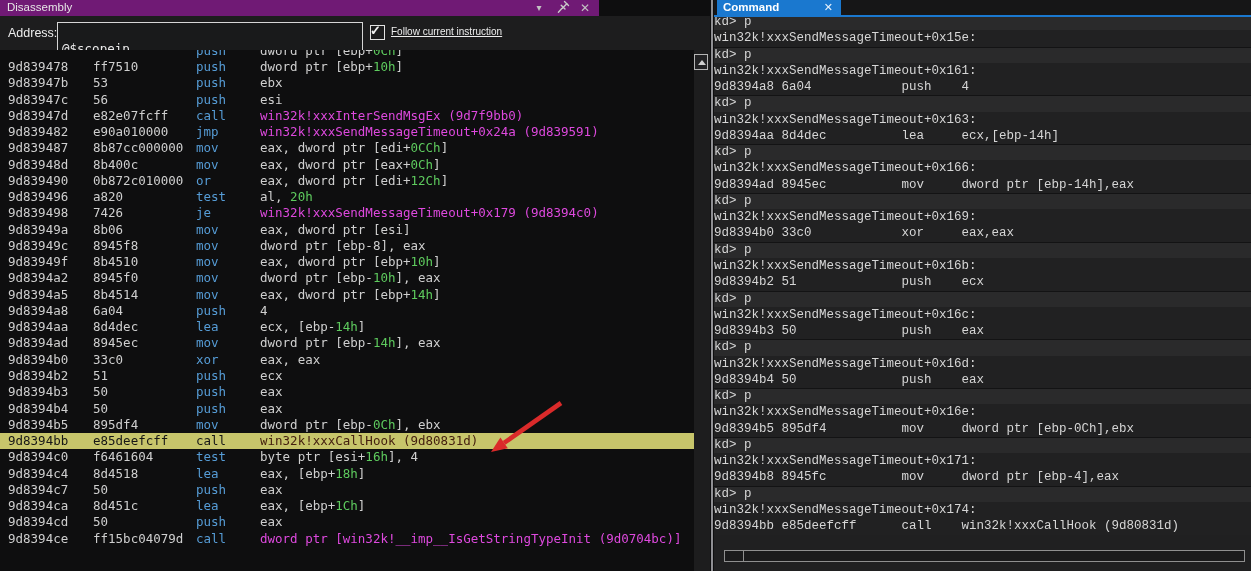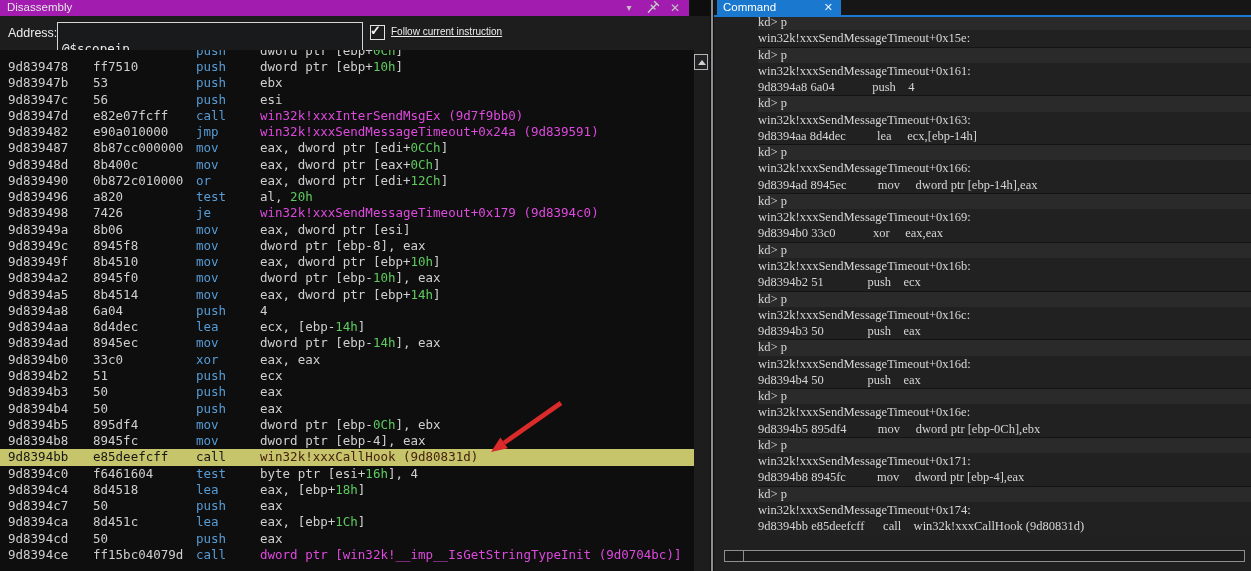--- a/index.html
+++ b/index.html
@@ -5,21 +5,21 @@
   html,body{margin:0;padding:0;}
   body{
     width:1251px;height:571px;position:relative;overflow:hidden;
     background:#0e0e0f;font-family:"Liberation Sans",sans-serif;
     -webkit-font-smoothing:antialiased;
   }
   .mono{font-family:"DejaVu Sans Mono",monospace;}
 
   
   #left-panel{position:absolute;left:0;top:0;width:710px;height:571px;background:#0e0e0f;}
-  #left-header{position:absolute;left:0;top:0;width:689px;height:16px;background:#a21caf;}
+  #left-header{position:absolute;left:0;top:0;width:599px;height:16px;background:#701a75;}
   #left-title{position:absolute;left:7px;top:1px;font-size:11.5px;color:#e6e6e6;}
   .hdr-icon{position:absolute;top:1px;width:16px;height:14px;text-align:center;color:#c2c2c2;font-size:10px;line-height:14px;cursor:default;}
   #icon-caret{right:52px;}
   #icon-pin{right:28px;top:0px;}
   #icon-close-left{right:6px;font-size:12px;}
 
   #left-toolbar{position:absolute;left:0;top:16px;width:710px;height:34px;background:#1d1d1e;}
   #address-label{position:absolute;left:8px;top:10px;font-size:12.5px;color:#ededed;}
   #address-input{
     position:absolute;left:57px;top:6px;width:296px;height:18px;
@@ -58,27 +58,27 @@
 
   
   #splitter{position:absolute;left:710px;top:0;width:4px;height:571px;background:#0e0e0f;}
   #splitter-line{position:absolute;left:1px;top:0;width:2px;height:571px;background:#8f8f93;}
 
   
   #right-panel{position:absolute;left:714px;top:0;width:537px;height:571px;background:#202021;}
   #tab-bar{position:absolute;left:0;top:0;width:537px;height:15px;background:#161617;}
   #tab-underline{position:absolute;left:0;top:15px;width:537px;height:2px;}
   #command-tab{position:absolute;left:3px;top:0;width:124px;height:15px;color:#ffffff;}
-  #command-tab-label{position:absolute;left:6px;top:1px;font-size:11.5px;}
+  #command-tab-label{position:absolute;left:6px;top:1px;font-size:11.5px;font-weight:bold;}
   #command-tab-close{position:absolute;right:8px;top:1px;font-size:11px;color:#eaf3fc;}
 
   #console{position:absolute;left:0;top:17px;width:537px;height:546px;overflow:hidden;}
   .cline{
     height:16.28px;line-height:16.28px;white-space:pre;
-    font-family:Liberation Serif, serif;font-size:12.5px;color:#d6d6d6;background:#212122;margin-left:44px;
+    font-family:Liberation Mono, monospace;font-size:12.5px;color:#d6d6d6;background:#212122;
   }
   .cline.prompt{background:#2a2a2b;box-shadow:inset 0 1px 0 #131314;}
 
   #command-input{
     position:absolute;left:10px;top:550px;width:521px;height:12px;
     border:1px solid #8f8f8f;background:#1a1a1b;box-sizing:border-box;
   }
   #command-input-cell{position:absolute;left:18px;top:0;width:1px;height:100%;background:#8f8f8f;}
 
   
@@ -133,21 +133,20 @@
         <div class="drow"><span class="a">9d8394a2</span><span class="b">8945f0</span><span class="m">mov</span><span class="p">dword ptr [ebp-</span><span class="num">10h</span><span class="p">], eax</span></div>
         <div class="drow"><span class="a">9d8394a5</span><span class="b">8b4514</span><span class="m">mov</span><span class="p">eax, dword ptr [ebp+</span><span class="num">14h</span><span class="p">]</span></div>
         <div class="drow"><span class="a">9d8394a8</span><span class="b">6a04</span><span class="m">push</span><span class="p">4</span></div>
         <div class="drow"><span class="a">9d8394aa</span><span class="b">8d4dec</span><span class="m">lea</span><span class="p">ecx, [ebp-</span><span class="num">14h</span><span class="p">]</span></div>
         <div class="drow"><span class="a">9d8394ad</span><span class="b">8945ec</span><span class="m">mov</span><span class="p">dword ptr [ebp-</span><span class="num">14h</span><span class="p">], eax</span></div>
         <div class="drow"><span class="a">9d8394b0</span><span class="b">33c0</span><span class="m">xor</span><span class="p">eax, eax</span></div>
         <div class="drow"><span class="a">9d8394b2</span><span class="b">51</span><span class="m">push</span><span class="p">ecx</span></div>
         <div class="drow"><span class="a">9d8394b3</span><span class="b">50</span><span class="m">push</span><span class="p">eax</span></div>
         <div class="drow"><span class="a">9d8394b4</span><span class="b">50</span><span class="m">push</span><span class="p">eax</span></div>
         <div class="drow"><span class="a">9d8394b5</span><span class="b">895df4</span><span class="m">mov</span><span class="p">dword ptr [ebp-</span><span class="num">0Ch</span><span class="p">], ebx</span></div>
-        <div class="drow"><span class="a">9d8394b8</span><span class="b">8945fc</span><span class="m">mov</span><span class="p">dword ptr [ebp-4], eax</span></div>
         <div class="drow hl"><span class="a">9d8394bb</span><span class="b">e85deefcff</span><span class="m">call</span><span class="sym">win32k!xxxCallHook (9d80831d)</span></div>
         <div class="drow"><span class="a">9d8394c0</span><span class="b">f6461604</span><span class="m">test</span><span class="p">byte ptr [esi+</span><span class="num">16h</span><span class="p">], 4</span></div>
         <div class="drow"><span class="a">9d8394c4</span><span class="b">8d4518</span><span class="m">lea</span><span class="p">eax, [ebp+</span><span class="num">18h</span><span class="p">]</span></div>
         <div class="drow"><span class="a">9d8394c7</span><span class="b">50</span><span class="m">push</span><span class="p">eax</span></div>
         <div class="drow"><span class="a">9d8394ca</span><span class="b">8d451c</span><span class="m">lea</span><span class="p">eax, [ebp+</span><span class="num">1Ch</span><span class="p">]</span></div>
         <div class="drow"><span class="a">9d8394cd</span><span class="b">50</span><span class="m">push</span><span class="p">eax</span></div>
         <div class="drow"><span class="a">9d8394ce</span><span class="b">ff15bc04079d</span><span class="m">call</span><span class="sym">dword ptr [win32k!__imp__IsGetStringTypeInit (9d0704bc)]</span></div>
       </div>
   </div>
 

